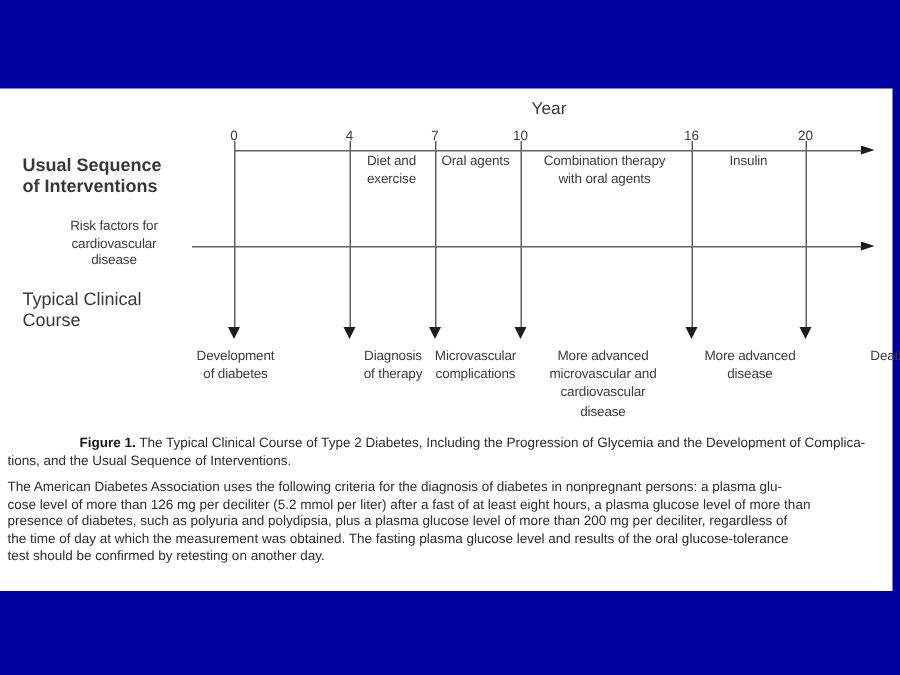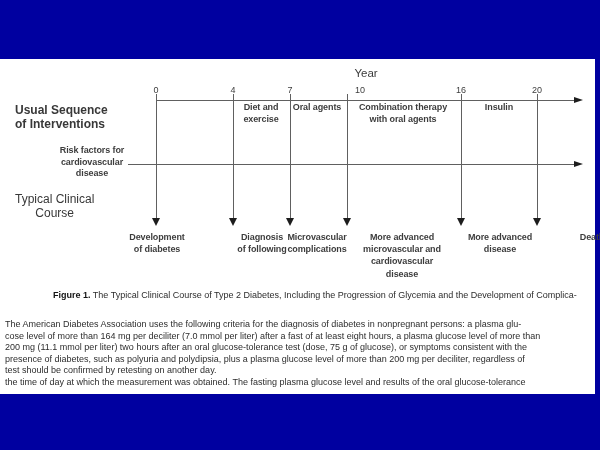--- a/index.html
+++ b/index.html
@@ -2,21 +2,21 @@
 <html><head>
 <meta charset="utf-8">
 <style>
   html,body{margin:0;padding:0;background:#222;}
   .slide{position:relative;width:600px;height:450px;background:#0000a0;overflow:hidden;
          font-family:"Liberation Sans",sans-serif;}
   .panel{position:absolute;left:0;top:59px;width:595px;height:335px;background:#ffffff;}
   .abs{position:absolute;}
   .cx{transform:translateX(-50%);}
   .pre{white-space:pre-line;}
-  .ctr{text-align:center;font-weight:bold;}
+  .ctr{text-align:center;}
   .year-title{font-size:11.5px;color:#3a3a3a;}
   .ticklbl{font-size:9px;color:#3d3d3d;}
   .dlabel{font-size:9px;line-height:11.6px;color:#3d3d3d;letter-spacing:-0.1px;}
   .blabel{font-size:9px;line-height:12.2px;color:#3d3d3d;letter-spacing:-0.1px;}
   .heading{font-size:12px;line-height:13.5px;color:#383838;}
   .hline{height:1px;background:#606060;}
   .vline{width:1px;background:#606060;top:41px;height:119px;}
   .tickmark{width:1px;height:6px;background:#606060;top:35px;}
   .arrow-right{width:0;height:0;border-top:3.5px solid transparent;border-bottom:3.5px solid transparent;border-left:9px solid #1d1d1d;}
   .arrow-down{width:0;height:0;border-left:4px solid transparent;border-right:4px solid transparent;border-top:8px solid #1d1d1d;top:159px;}
@@ -37,21 +37,21 @@
     <div class="abs tickmark" style="left:156px;"></div>
     <div class="abs tickmark" style="left:233px;"></div>
     <div class="abs tickmark" style="left:290px;"></div>
     <div class="abs tickmark" style="left:347px;"></div>
     <div class="abs tickmark" style="left:461px;"></div>
     <div class="abs tickmark" style="left:537px;"></div>
 
     <div class="abs cx ticklbl" style="left:156px;top:26px;">0</div>
     <div class="abs cx ticklbl" style="left:233px;top:26px;">4</div>
     <div class="abs cx ticklbl" style="left:290px;top:26px;">7</div>
-    <div class="abs cx ticklbl" style="left:360px;top:26px;">10</div>
+    <div class="abs cx ticklbl" style="left:347px;top:26px;">10</div>
     <div class="abs cx ticklbl" style="left:461px;top:26px;">16</div>
     <div class="abs cx ticklbl" style="left:537px;top:26px;">20</div>
 
     <div class="abs vline" style="left:156px;"></div>
     <div class="abs vline" style="left:233px;"></div>
     <div class="abs vline" style="left:290px;"></div>
     <div class="abs vline" style="left:347px;"></div>
     <div class="abs vline" style="left:461px;"></div>
     <div class="abs vline" style="left:537px;"></div>
 
@@ -64,51 +64,51 @@
 
     <div class="abs cx pre ctr dlabel" style="left:261px;top:43px;">Diet and
 exercise</div>
     <div class="abs cx pre ctr dlabel" style="left:317px;top:43px;">Oral agents</div>
     <div class="abs cx pre ctr dlabel" style="left:403px;top:43px;">Combination therapy
 with oral agents</div>
     <div class="abs cx pre ctr dlabel" style="left:499px;top:43px;">Insulin</div>
 
     <div class="abs pre heading" style="left:15px;top:45px;font-weight:bold;">Usual Sequence
 of Interventions</div>
-    <div class="abs pre heading" style="left:15px;top:134px;text-align:center;">Typical Clinical
+    <div class="abs pre heading" style="left:15px;top:134px;">Typical Clinical
 Course</div>
 
-    <div class="abs cx pre ctr dlabel" style="left:92px;top:86px;">Risk factors for
+    <div class="abs cx pre ctr dlabel" style="left:76px;top:86px;">Risk factors for
 cardiovascular
 disease</div>
     <div class="abs hline" style="left:128px;top:105px;width:446px;"></div>
     <div class="abs arrow-right" style="left:574px;top:102px;"></div>
 
     <div class="abs cx pre ctr blabel" style="left:157px;top:172px;">Development
 of diabetes</div>
     <div class="abs cx pre ctr blabel" style="left:262px;top:172px;">Diagnosis
-of following</div>
+of therapy</div>
     <div class="abs cx pre ctr blabel" style="left:317px;top:172px;">Microvascular
 complications</div>
     <div class="abs cx pre ctr blabel" style="left:402px;top:172px;">More advanced
 microvascular and
 cardiovascular
 disease</div>
     <div class="abs cx pre ctr blabel" style="left:500px;top:172px;">More advanced
 disease</div>
     <div class="abs cx pre ctr blabel" style="left:592px;top:172px;">Death</div>
 
     <div class="abs cap" style="left:5px;top:231px;">
       <b>Figure 1.</b>
       <span>The Typical Clinical Course of Type 2 Diabetes, Including the Progression of Glycemia and the Development of Complica-</span>
     </div>
+    <div class="abs cap" style="left:5px;top:242.6px;">tions, and the Usual Sequence of Interventions.</div>
 
     <div class="abs" style="left:5px;top:260px;">
       <div class="cap">The American Diabetes Association uses the following criteria for the diagnosis of diabetes in nonpregnant persons: a plasma glu-</div>
-      <div class="cap">cose level of more than 164 mg per deciliter (7.0 mmol per liter) after a fast of at least eight hours, a plasma glucose level of more than</div>
-      <div class="cap">200 mg (11.1 mmol per liter) two hours after an oral glucose-tolerance test (dose, 75 g of glucose), or symptoms consistent with the</div>
+      <div class="cap">cose level of more than 126 mg per deciliter (5.2 mmol per liter) after a fast of at least eight hours, a plasma glucose level of more than</div>
       <div class="cap">presence of diabetes, such as polyuria and polydipsia, plus a plasma glucose level of more than 200 mg per deciliter, regardless of</div>
+      <div class="cap">the time of day at which the measurement was obtained. The fasting plasma glucose level and results of the oral glucose-tolerance</div>
       <div class="cap">test should be confirmed by retesting on another day.</div>
-      <div class="cap">the time of day at which the measurement was obtained. The fasting plasma glucose level and results of the oral glucose-tolerance</div>
     </div>
 
   </div>
 </div>
 
 </body></html>

